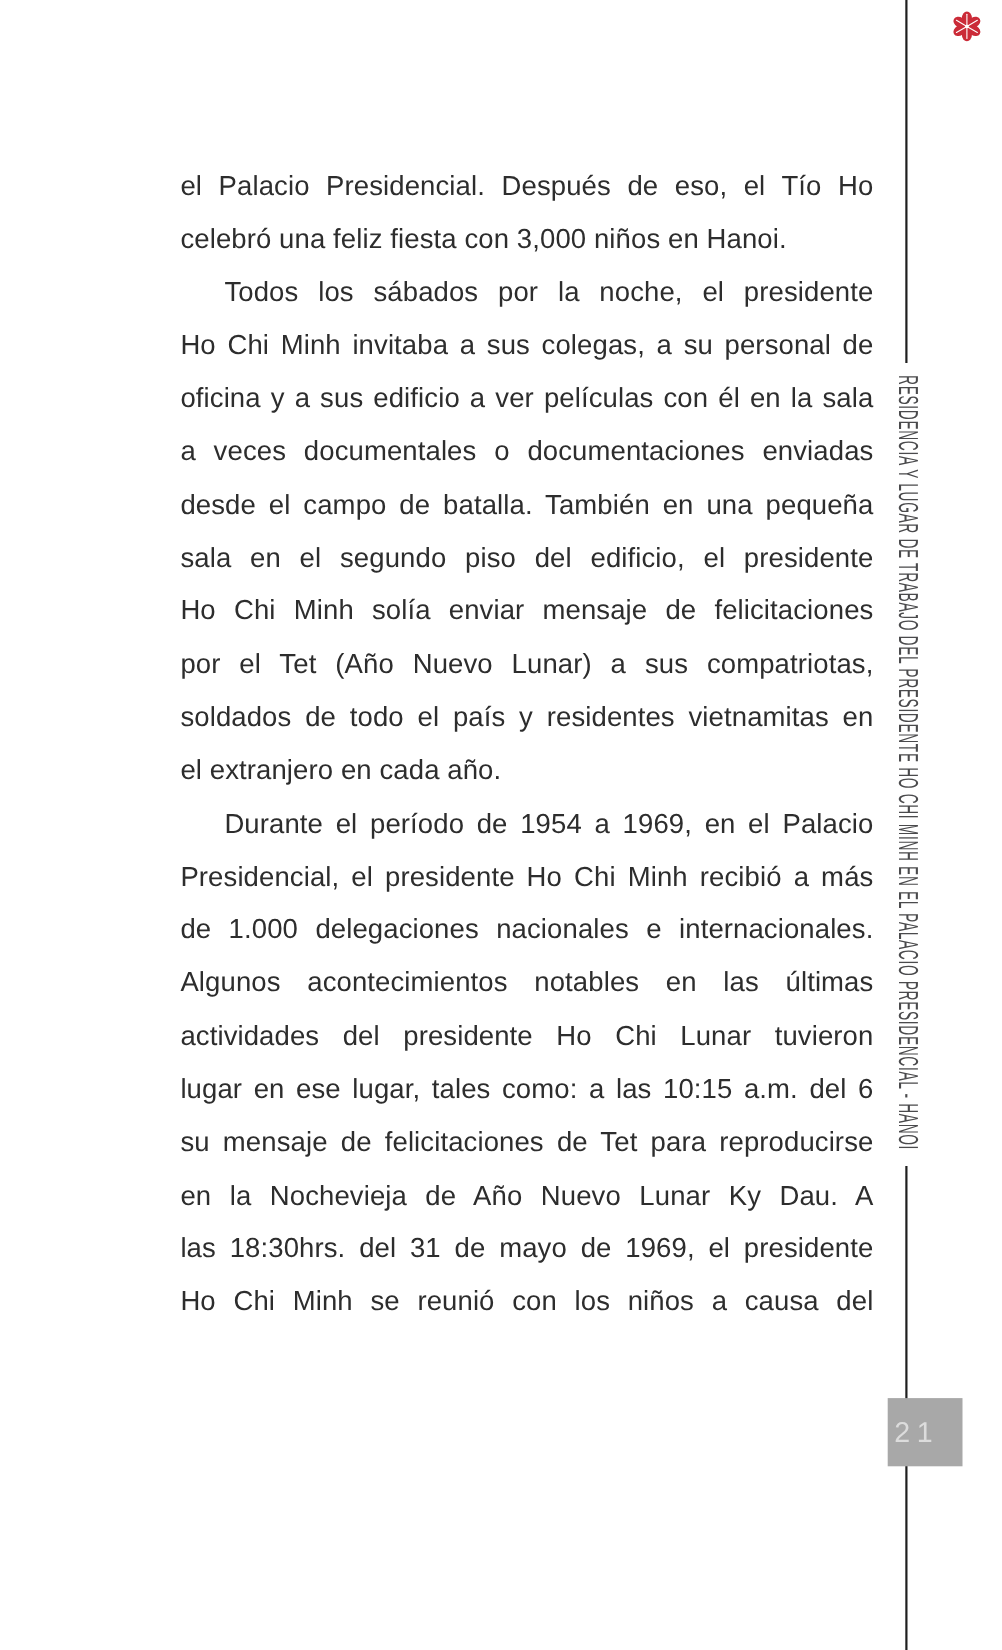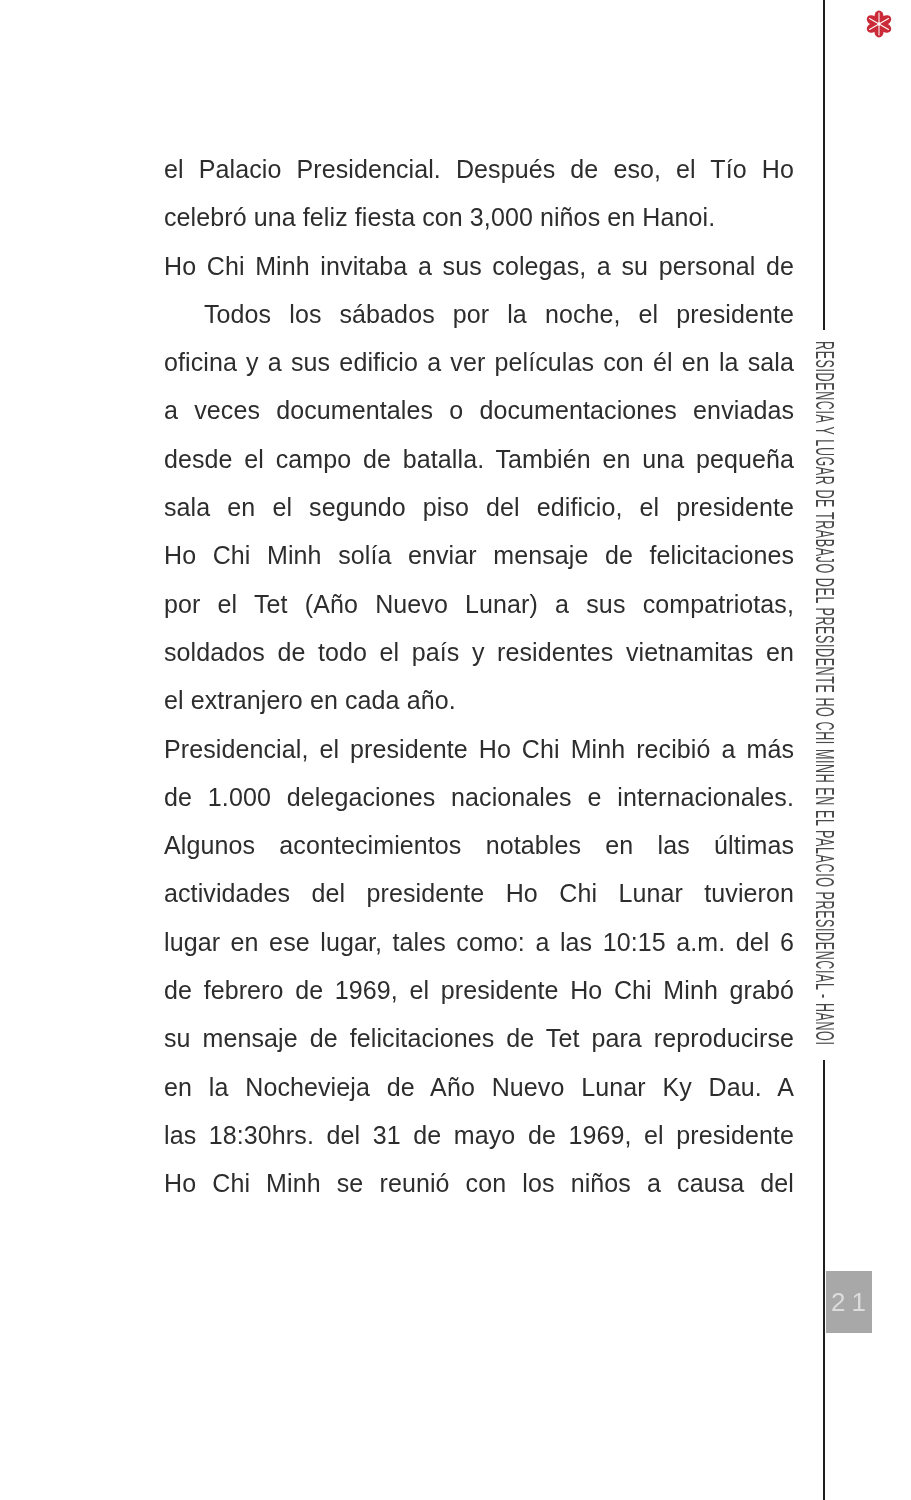--- a/index.html
+++ b/index.html
@@ -61,29 +61,29 @@
     transform-origin: 0 0;
     transform: rotate(90deg) scaleX(0.5);
     font-size: 25px;
     letter-spacing: 1.2px;
     color: #4a4a4c;
     font-weight: 400;
   }
 
   .pagenum-box {
     position: absolute;
-    left: 826px;
+    left: 807px;
     top: 1271px;
-    width: 46px;
+    width: 68px;
     height: 62px;
     background: #a8a8a8;
     z-index: 3;
     display: flex;
     align-items: center;
-    justify-content: flex-end;
+    justify-content: flex-start;
   }
   .pagenum-box span {
     font-size: 26px;
     color: #dcdcdc;
     letter-spacing: 6px;
     padding-left: 6px;
   }
 
   .flower {
     position: absolute;
@@ -122,35 +122,35 @@
   <div class="sidebar-title">RESIDENCIA Y LUGAR DE TRABAJO DEL PRESIDENTE HO CHI MINH EN EL PALACIO PRESIDENCIAL - HANOI</div>
   <div class="rail-rule bottom"></div>
 
   <div class="pagenum-box">
     <span>21</span>
   </div>
 
   <div class="text-block">
     <div class="ln">el Palacio Presidencial. Después de eso, el Tío Ho</div>
     <div class="ln pend">celebró una feliz fiesta con 3,000 niños en Hanoi.</div>
+    <div class="ln indent">Todos los sábados por la noche, el presidente</div>
     <div class="ln">Ho Chi Minh invitaba a sus colegas, a su personal de</div>
-    <div class="ln indent">Todos los sábados por la noche, el presidente</div>
     <div class="ln">oficina y a sus edificio a ver películas con él en la sala</div>
     <div class="ln">a veces documentales o documentaciones enviadas</div>
     <div class="ln">desde el campo de batalla. También en una pequeña</div>
     <div class="ln">sala en el segundo piso del edificio, el presidente</div>
     <div class="ln">Ho Chi Minh solía enviar mensaje de felicitaciones</div>
     <div class="ln">por el Tet (Año Nuevo Lunar) a sus compatriotas,</div>
     <div class="ln">soldados de todo el país y residentes vietnamitas en</div>
     <div class="ln pend">el extranjero en cada año.</div>
+    <div class="ln indent">Durante el período de 1954 a 1969, en el Palacio</div>
     <div class="ln">Presidencial, el presidente Ho Chi Minh recibió a más</div>
     <div class="ln">de 1.000 delegaciones nacionales e internacionales.</div>
     <div class="ln">Algunos acontecimientos notables en las últimas</div>
     <div class="ln">actividades del presidente Ho Chi Lunar tuvieron</div>
     <div class="ln">lugar en ese lugar, tales como: a las 10:15 a.m. del 6</div>
-    <div class="ln">de febrero de 1969, el presidente Ho Chi Minh grabó</div>
     <div class="ln">su mensaje de felicitaciones de Tet para reproducirse</div>
     <div class="ln">en la Nochevieja de Año Nuevo Lunar Ky Dau. A</div>
     <div class="ln">las 18:30hrs. del 31 de mayo de 1969, el presidente</div>
     <div class="ln">Ho Chi Minh se reunió con los niños a causa del</div>
   </div>
 
 </div>
 
 </body></html>

